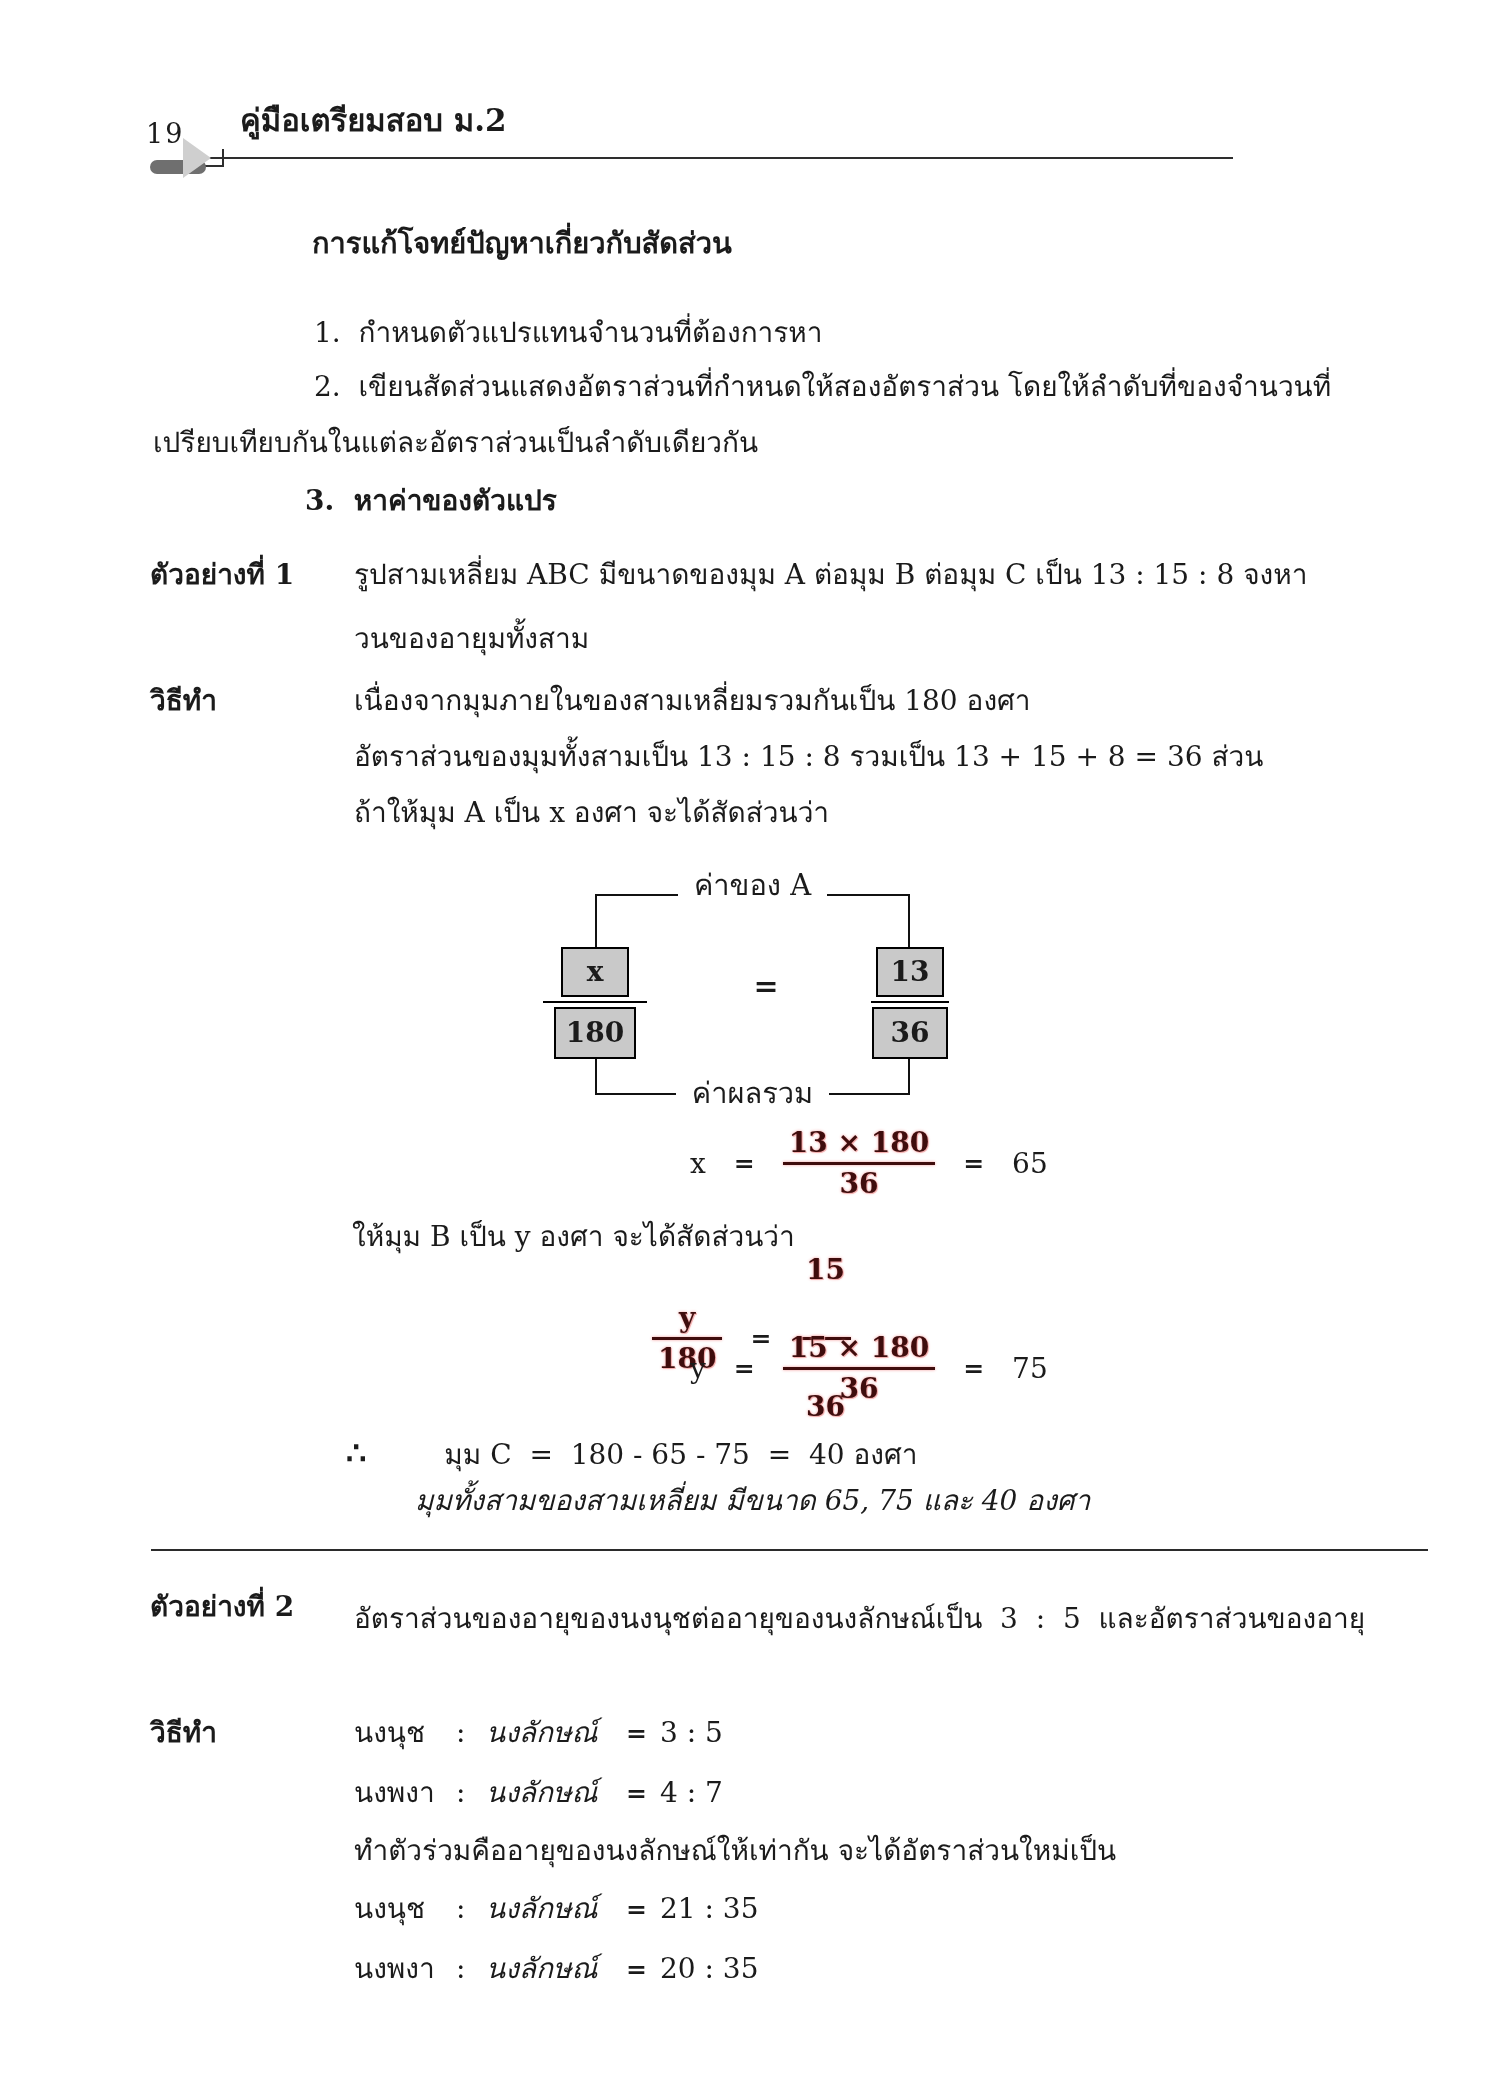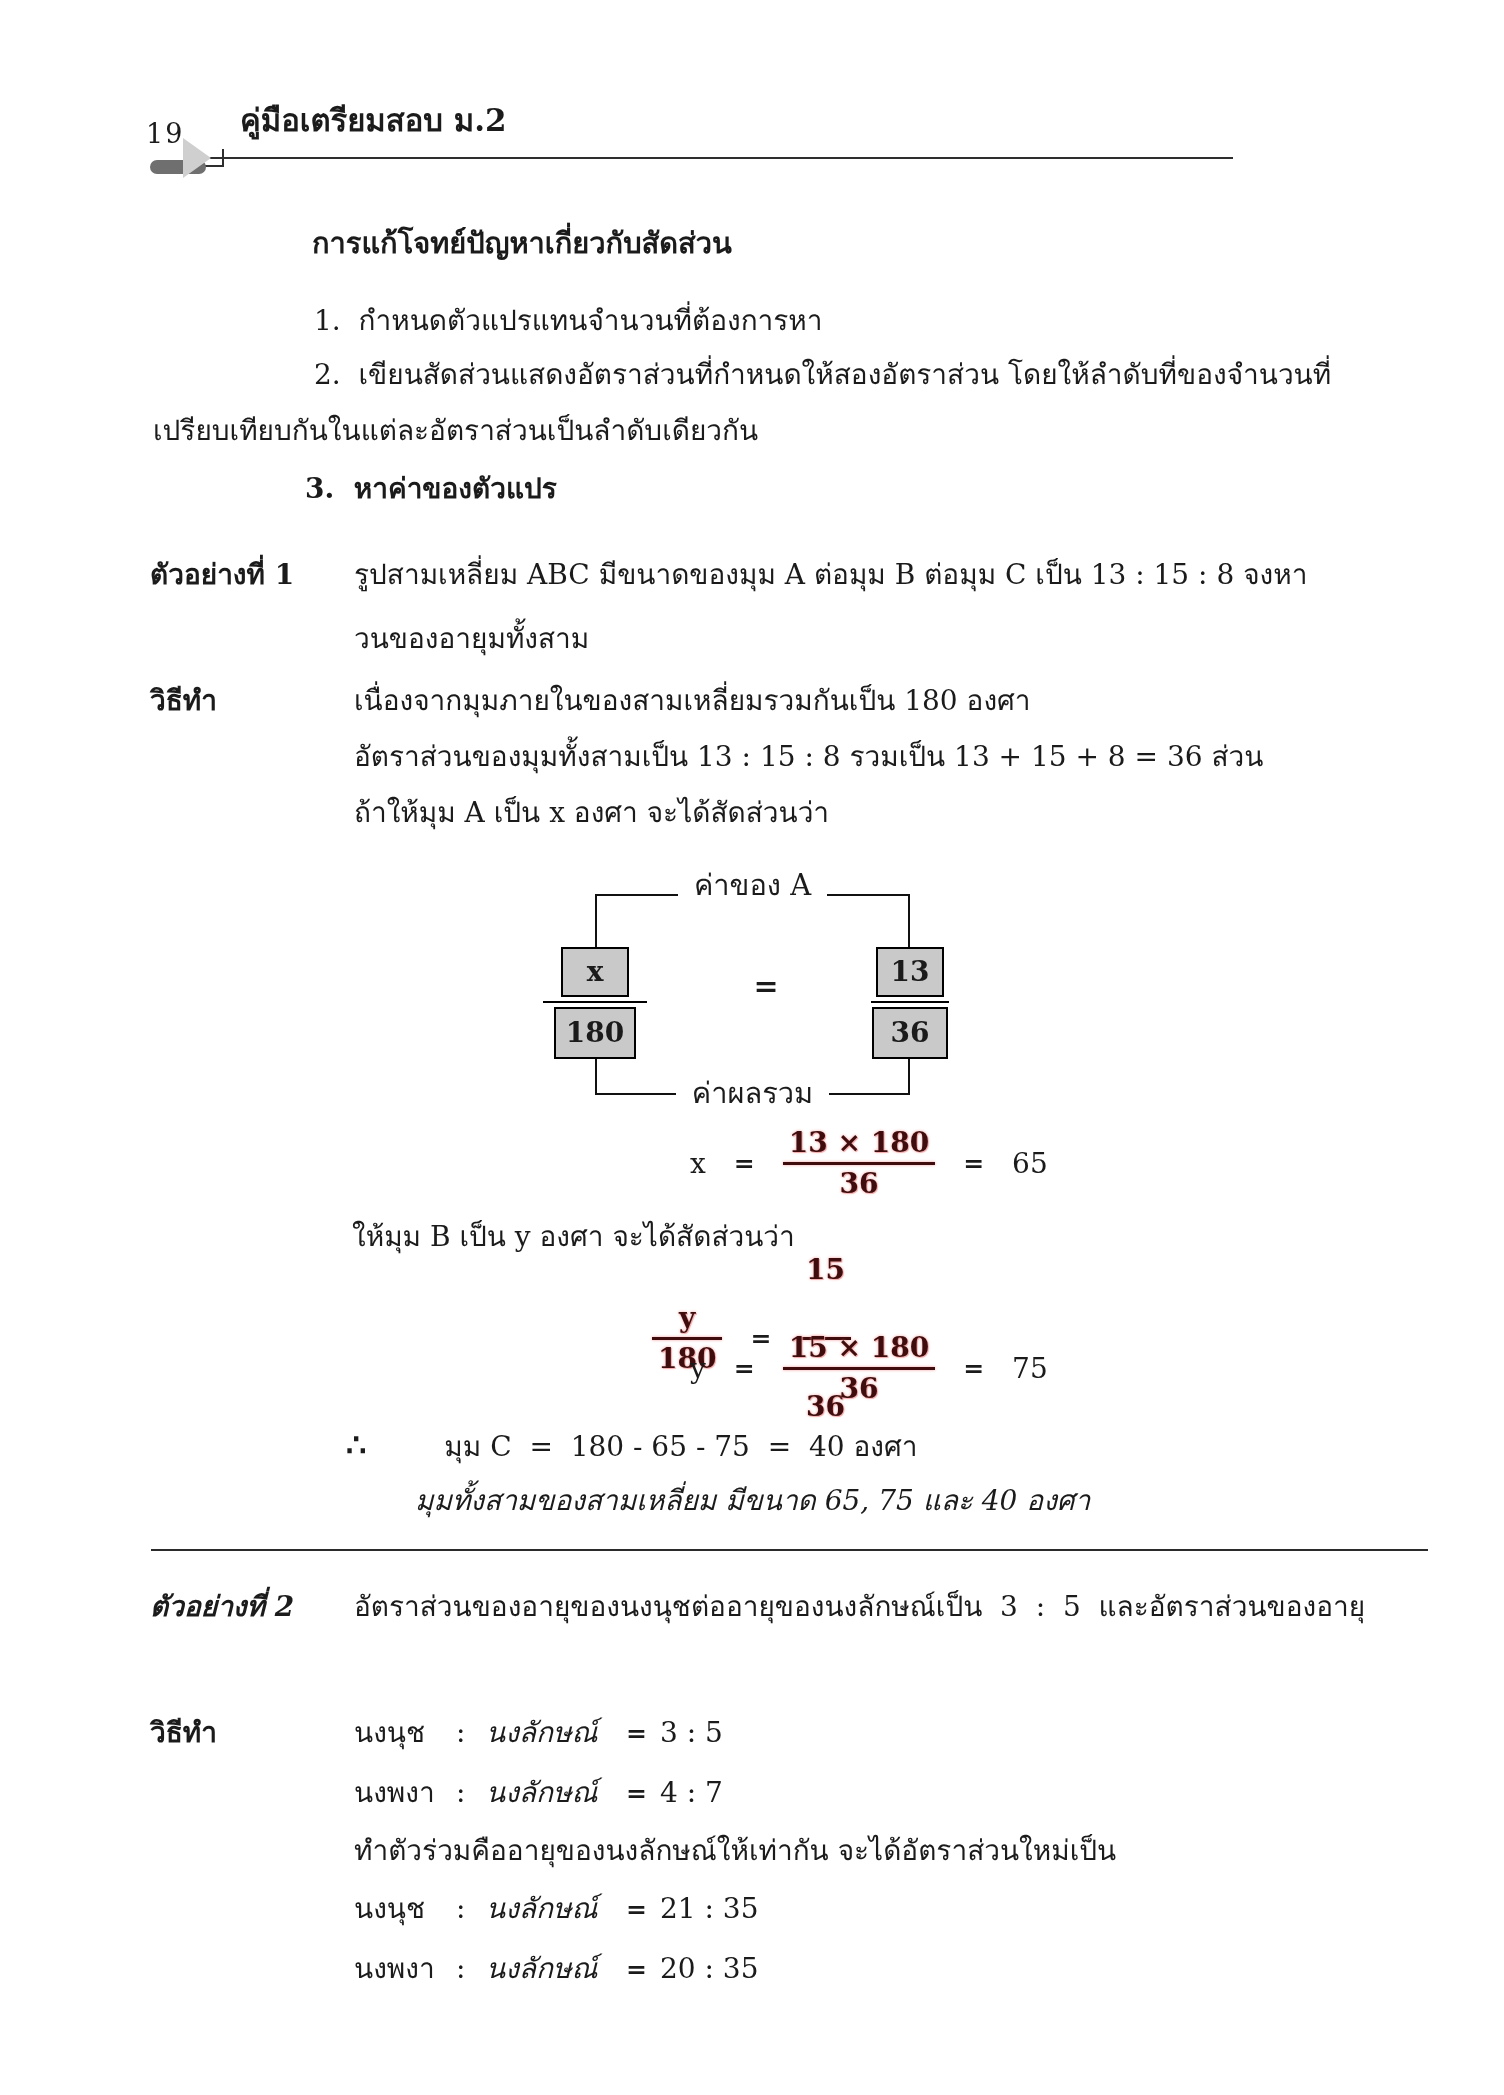--- a/index.html
+++ b/index.html
@@ -4,21 +4,21 @@
 <style>
   html,body{margin:0;padding:0;background:#e8e8e8;}
   .page{
     position:relative;width:1504px;height:2095px;background:#ffffff;
     font-family:"DejaVu Serif","Liberation Serif",serif;
     color:#1b1b1b;font-size:28px;line-height:1.35;
     margin:0 auto;overflow:hidden;
   }
   .abs{position:absolute;}
   .b{font-weight:bold;}
-  .pre{white-space:pre-wrap;}
+  .pre{white-space:pre-wrap;margin-top:12px;}
 
   
   .hdr-rule{height:2px;background:#2e2e2e;}
   .hdr-pill{background:#6f6f6f;border-radius:7px;}
   .hdr-step{border-right:2px solid #2e2e2e;border-bottom:2px solid #2e2e2e;}
   .hdr-tri{width:0;height:0;border-top:20px solid transparent;border-bottom:20px solid transparent;border-left:28px solid #cfcfcf;}
 
   
   .dg{width:440px;height:252px;}
   .dg-bracket-top{position:absolute;left:60px;right:65px;top:26px;height:53px;
@@ -153,21 +153,21 @@
   </div>
 
   <div class="abs" style="left:346px;top:1424px;display:flex;align-items:baseline;">
     <span class="therefore">∴</span>
     <span class="pre">มุม C  =  180 - 65 - 75  =  40 องศา</span>
   </div>
   <div class="abs" style="left:415px;top:1482px;font-style:italic;">มุมทั้งสามของสามเหลี่ยม มีขนาด 65, 75 และ 40 องศา</div>
 
   <div class="abs divider" style="left:151px;top:1549px;width:1277px;"></div>
 
-  <div class="abs b" style="left:150px;top:1588px;font-style:italic;">ตัวอย่างที่ 2</div>
+  <div class="abs b" style="left:150px;top:1588px;">ตัวอย่างที่ 2</div>
   <div class="abs pre" style="left:354px;top:1588px;">อัตราส่วนของอายุของนงนุชต่ออายุของนงลักษณ์เป็น  3  :  5  และอัตราส่วนของอายุ</div>
 
   <div class="abs b" style="left:150px;top:1714px;">วิธีทำ</div>
 
   <div class="abs ratio" style="left:354px;top:1714px;">
     <span class="c1">นงนุช</span>
     <span class="cc">:</span>
     <span class="c2">นงลักษณ์</span>
     <span class="ce">=</span>
     <span class="cv">3 : 5</span>

